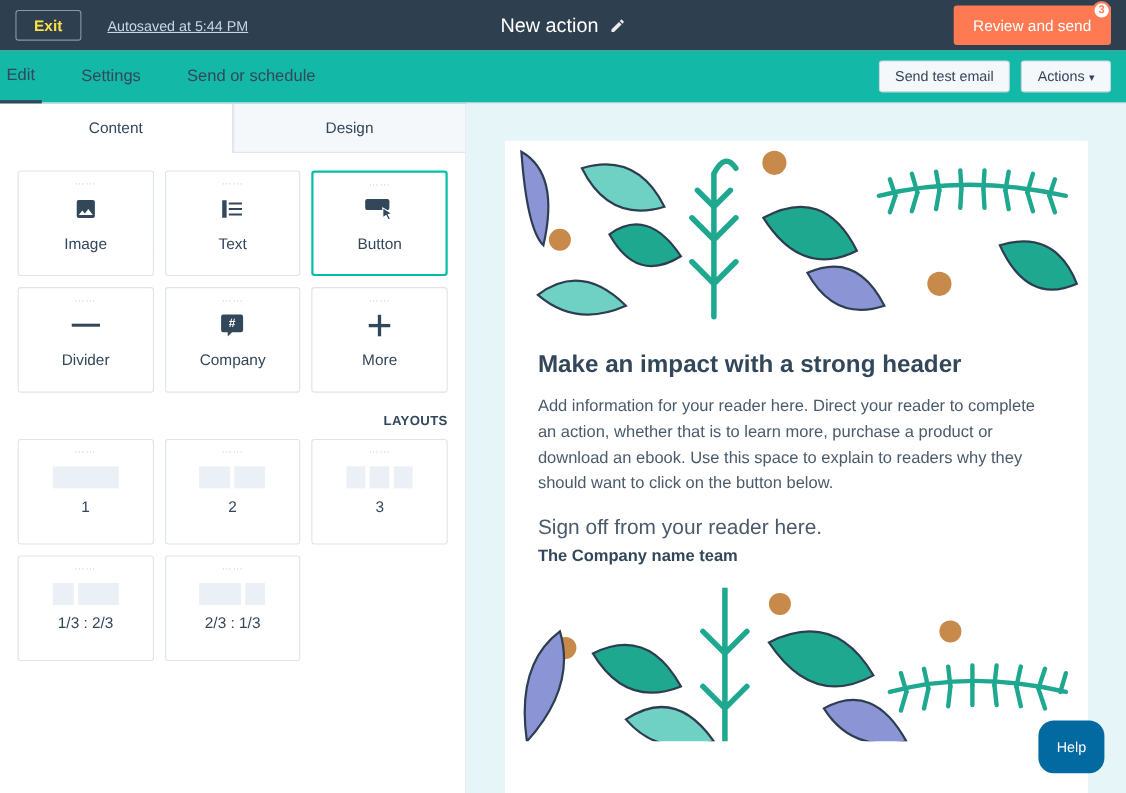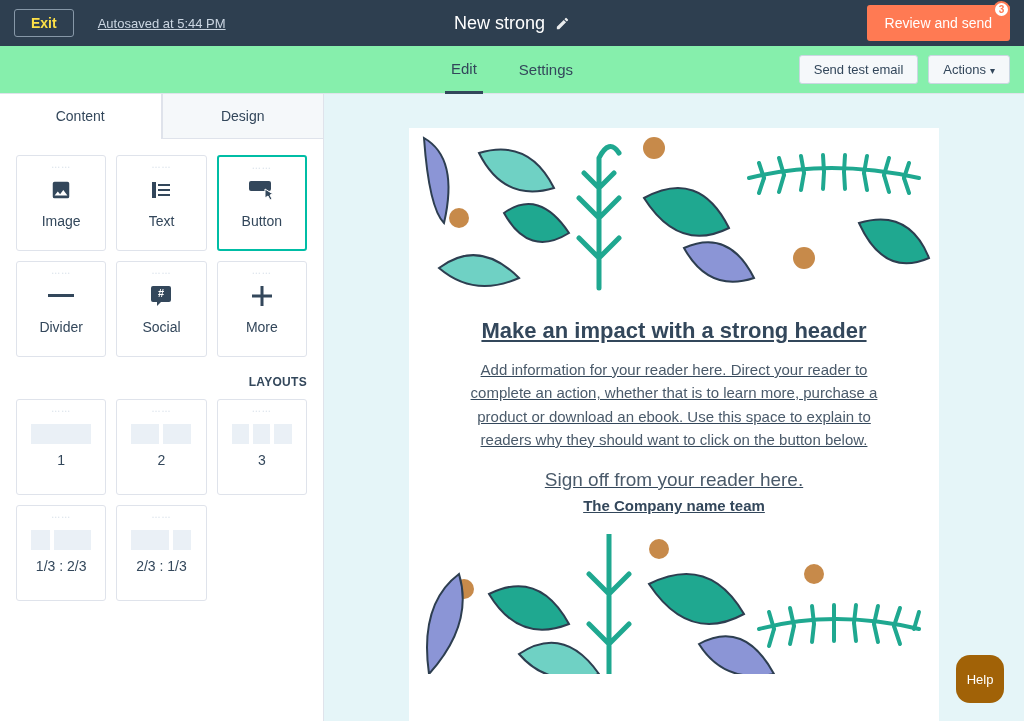--- a/index.html
+++ b/index.html
@@ -8,77 +8,78 @@
   .topbar { height: 46px; background: #2e3f50; display: flex; align-items: center; padding: 0 14px; position: relative; }
   .btn-exit { background: #2e3f50; border: 1px solid #8798a8; color: #fde047; font-weight: 600; padding: 5px 16px; border-radius: 3px; font-size: 14px; cursor: pointer; }
   .autosave { color: #cbd6e2; text-decoration: underline; font-size: 13px; margin-left: 24px; cursor: pointer; }
   .title-wrap { position: absolute; left: 50%; transform: translateX(-50%); display: flex; align-items: center; gap: 10px; color: #fff; }
   .title-wrap span { font-size: 18px; font-weight: 400; }
   .title-wrap svg { opacity: .9; }
   .btn-review { margin-left: auto; background: #ff7a53; border: none; color: #fff; padding: 10px 18px; border-radius: 3px; font-size: 14px; font-weight: 500; cursor: pointer; }
   .badge { position: absolute; right: 0; top: -4px; width: 17px; height: 17px; border-radius: 50%; background: #fff; border: 2px solid #ff7a53; color: #ff7a53; font-size: 10px; display: flex; align-items: center; justify-content: center; font-weight: 700;}
   .review-wrap { position: relative; margin-left: auto; }
 
-  .subbar { height: 48px; border-bottom: 1px solid #dfe3eb; display: flex; align-items: center; justify-content: center; gap: 30px; position: relative; background: #86efac; }
+  .subbar { height: 48px; border-bottom: 1px solid #dfe3eb; display: flex; align-items: center; gap: 30px; position: relative; background: #14b8a6; }
   .subtab { color: #33475b; font-size: 15px; padding: 14px 6px; cursor: pointer; }
   .subtab.active { font-weight: 500; border-bottom: 3px solid #33475b; }
   .subbar-right { position: absolute; right: 14px; display: flex; gap: 10px; }
   .btn-ghost { background: #f5f8fa; border: 1px solid #cbd6e2; color: #33475b; padding: 6px 14px; border-radius: 3px; font-size: 13px; cursor: pointer; }
   .btn-ghost .caret { margin-left: 4px; font-size: 10px; }
 
   .workspace { display: flex; height: calc(721px - 46px - 48px); }
-  .sidebar { width: 324px; background: #fff; border-right: 1px solid #dfe3eb; overflow-y: auto; }
+  .sidebar { width: 424px; background: #fff; border-right: 1px solid #dfe3eb; overflow-y: auto; }
   .side-tabs { display: flex; }
   .side-tab { flex: 1; text-align: center; padding: 14px 0; font-size: 14px; color: #33475b; cursor: pointer; border-bottom: 1px solid #dfe3eb; background: #f5f8fa; }
   .side-tab.active { background: #fff; font-weight: 500; border-bottom: none; border-right: 1px solid #dfe3eb; }
   .side-tab:not(.active) { border-left: 1px solid #dfe3eb; }
   .side-body { padding: 16px; }
   .module-grid { display: grid; grid-template-columns: repeat(3, 1fr); gap: 10px; }
   .module { border: 1px solid #dfe3eb; border-radius: 3px; min-height: 96px; display: flex; flex-direction: column; align-items: center; justify-content: center; gap: 8px; cursor: pointer; padding-top: 8px; position: relative; background: #fff;}
   .module.selected { border: 2px solid #00bda5; }
   .module .grip { position: absolute; top: 6px; color: #cbd6e2; font-size: 9px; letter-spacing: 1px; }
   .module .mlabel { font-size: 14px; color: #33475b; margin-bottom: 10px; }
   .icon-box { color: #33475b; height: 30px; display: flex; align-items: center; justify-content: center; }
 
   .section-head { font-size: 12px; font-weight: 600; color: #33475b; letter-spacing: .3px; margin: 18px 0 10px 2px; text-align: right; }
   .layout-cell { display: flex; gap: 4px; }
   .layout-cell .col { height: 20px; background: #eaf0f6; }
 
   .canvas { flex: 1; background: #e5f5f8; display: flex; justify-content: center; padding: 34px 20px 0 20px; overflow: hidden; position: relative;}
   .email { width: 530px; background: #fff; padding: 0 0 10px 0; box-shadow: 0 0 0 rgba(0,0,0,0); }
   .banner { height: 170px; position: relative; overflow: hidden; }
-  .email-body { padding: 20px 44px; text-align: center; color: #33475b; text-decoration: underline; }
+  .email-body { padding: 20px 30px; text-align: left; color: #33475b; }
   .email-body h2 { font-size: 22px; font-weight: 700; margin-bottom: 14px; }
   .email-body p { font-size: 15px; line-height: 1.55; color: #4a5a6a; margin-bottom: 18px;}
   .signoff { font-size: 19px; color: #4a5a6a; margin-bottom: 6px;}
   .team { font-size: 15px; font-weight: 700; color: #33475b; }
 
-  .help-fab { position: absolute; right: 20px; bottom: 18px; width: 48px; height: 48px; border-radius: 14px; background: #a16207; color: #fff; display: flex; align-items: center; justify-content: center; font-size: 13px; font-weight: 500; cursor: pointer; }
+  .help-fab { position: absolute; right: 20px; bottom: 18px; width: 60px; height: 48px; border-radius: 14px; background: #0369a1; color: #fff; display: flex; align-items: center; justify-content: center; font-size: 13px; font-weight: 500; cursor: pointer; }
 </style>
 </head>
 <body>
 
 <div class="topbar">
   <button class="btn-exit">Exit</button>
   <a class="autosave">Autosaved at 5:44 PM</a>
   <div class="title-wrap">
-    <span>New strong</span>
+    <span>New action</span>
     <svg width="15" height="15" viewBox="0 0 24 24" fill="#fff">
         <path d="M3 17.25V21h3.75l11-11-3.75-3.75-11 11zM20.7 7.04a1 1 0 0 0 0-1.41l-2.34-2.34a1 1 0 0 0-1.41 0l-1.83 1.83 3.75 3.75 1.83-1.83z"></path>
       </svg>
   </div>
   <div class="review-wrap">
     <button class="btn-review">Review and send</button>
     <div class="badge">3</div>
   </div>
 </div>
 
 <div class="subbar">
   <div class="subtab active">Edit</div>
   <div class="subtab">Settings</div>
+  <div class="subtab">Send or schedule</div>
   <div class="subbar-right">
     <button class="btn-ghost">Send test email</button>
     <button class="btn-ghost"><span>Actions</span><span class="caret">▾</span></button>
   </div>
 </div>
 
 <div class="workspace">
 
   <div class="sidebar">
     <div class="side-tabs">
@@ -125,21 +126,21 @@
           <div class="mlabel">Divider</div>
         </div>
         <div class="module">
           <div class="grip">⋯⋯</div>
           <div class="icon-box">
             <svg width="24" height="24" viewBox="0 0 24 24" fill="#33475b">
                 <path d="M20 2H4a2 2 0 0 0-2 2v12a2 2 0 0 0 2 2h4v4l4-4h8a2 2 0 0 0 2-2V4a2 2 0 0 0-2-2z"></path>
                 <text x="12" y="13" text-anchor="middle" fill="#fff" font-size="11" font-weight="700">#</text>
               </svg>
           </div>
-          <div class="mlabel">Social</div>
+          <div class="mlabel">Company</div>
         </div>
         <div class="module">
           <div class="grip">⋯⋯</div>
           <div class="icon-box">
             <svg width="20" height="20" viewBox="0 0 20 20" fill="#33475b">
                 <rect x="8.5" y="0" width="3" height="20"></rect>
                 <rect x="0" y="8.5" width="20" height="3"></rect>
               </svg>
           </div>
           <div class="mlabel">More</div>

